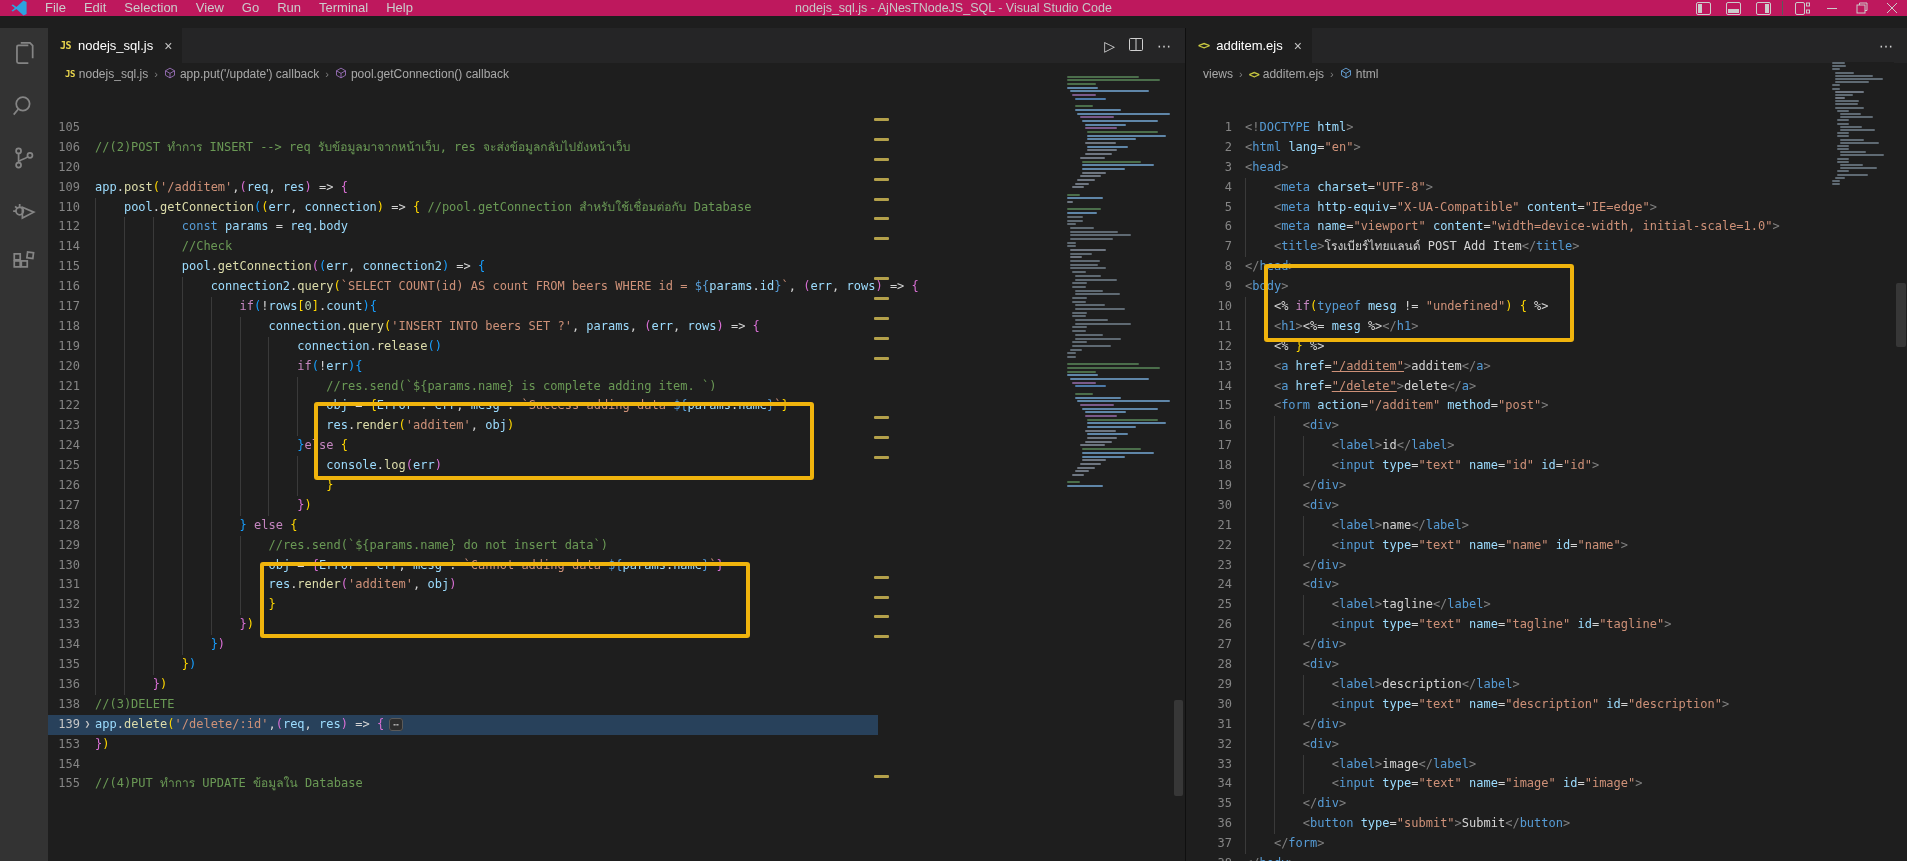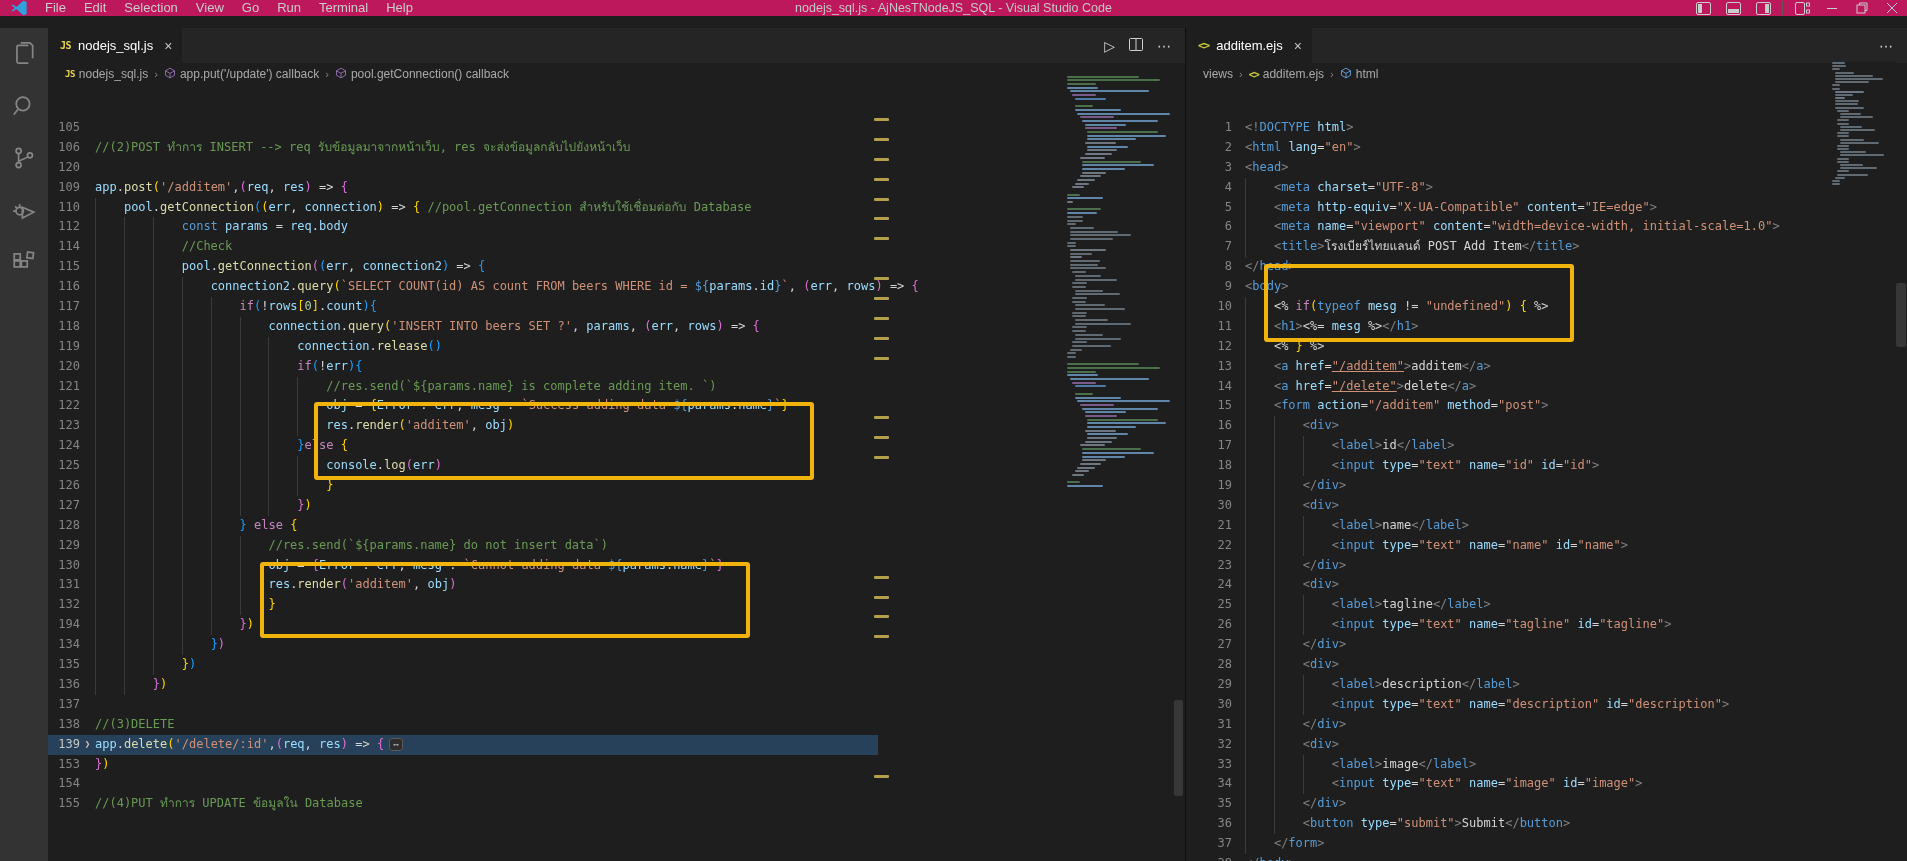--- a/index.html
+++ b/index.html
@@ -229,25 +229,24 @@
         <div class="code-row"><span class="ln">123</span><span class="foldcol"></span><span class="ctext"><span class="ig"></span><span class="ig"></span><span class="ig"></span><span class="ig"></span><span class="ig"></span><span class="ig"></span><span class="ig"></span><span class="ig"></span><span class="tk-v">res</span><span class="tk-p">.</span><span class="tk-fn">render</span><span class="tk-b1">(</span><span class="tk-s">'additem'</span><span class="tk-p">, </span><span class="tk-v">obj</span><span class="tk-b1">)</span></span></div>
         <div class="code-row"><span class="ln">124</span><span class="foldcol"></span><span class="ctext"><span class="ig"></span><span class="ig"></span><span class="ig"></span><span class="ig"></span><span class="ig"></span><span class="ig"></span><span class="ig"></span><span class="tk-b3">}</span><span class="tk-ctl">else</span><span class="tk-p"> </span><span class="tk-b1">{</span></span></div>
         <div class="code-row"><span class="ln">125</span><span class="foldcol"></span><span class="ctext"><span class="ig"></span><span class="ig"></span><span class="ig"></span><span class="ig"></span><span class="ig"></span><span class="ig"></span><span class="ig"></span><span class="ig"></span><span class="tk-v">console</span><span class="tk-p">.</span><span class="tk-fn">log</span><span class="tk-b2">(</span><span class="tk-v">err</span><span class="tk-b2">)</span></span></div>
         <div class="code-row"><span class="ln">126</span><span class="foldcol"></span><span class="ctext"><span class="ig"></span><span class="ig"></span><span class="ig"></span><span class="ig"></span><span class="ig"></span><span class="ig"></span><span class="ig"></span><span class="ig"></span><span class="tk-b1">}</span></span></div>
         <div class="code-row"><span class="ln">127</span><span class="foldcol"></span><span class="ctext"><span class="ig"></span><span class="ig"></span><span class="ig"></span><span class="ig"></span><span class="ig"></span><span class="ig"></span><span class="ig"></span><span class="tk-b2">}</span><span class="tk-b1">)</span></span></div>
         <div class="code-row"><span class="ln">128</span><span class="foldcol"></span><span class="ctext"><span class="ig"></span><span class="ig"></span><span class="ig"></span><span class="ig"></span><span class="ig"></span><span class="tk-b3">}</span><span class="tk-p"> </span><span class="tk-ctl">else</span><span class="tk-p"> </span><span class="tk-b1">{</span></span></div>
         <div class="code-row"><span class="ln">129</span><span class="foldcol"></span><span class="ctext"><span class="ig"></span><span class="ig"></span><span class="ig"></span><span class="ig"></span><span class="ig"></span><span class="ig"></span><span class="tk-cm">//res.send(`${params.name} do not insert data`)</span></span></div>
         <div class="code-row"><span class="ln">130</span><span class="foldcol"></span><span class="ctext"><span class="ig"></span><span class="ig"></span><span class="ig"></span><span class="ig"></span><span class="ig"></span><span class="ig"></span><span class="tk-v">obj</span><span class="tk-p"> = </span><span class="tk-b2">{</span><span class="tk-v">Error</span><span class="tk-p"> : </span><span class="tk-v">err</span><span class="tk-p">, </span><span class="tk-v">mesg</span><span class="tk-p"> : </span><span class="tk-s">`Cannot adding data </span><span class="tk-tp">${</span><span class="tk-v">params</span><span class="tk-p">.</span><span class="tk-v">name</span><span class="tk-tp">}</span><span class="tk-s">`</span><span class="tk-b2">}</span></span></div>
         <div class="code-row"><span class="ln">131</span><span class="foldcol"></span><span class="ctext"><span class="ig"></span><span class="ig"></span><span class="ig"></span><span class="ig"></span><span class="ig"></span><span class="ig"></span><span class="tk-v">res</span><span class="tk-p">.</span><span class="tk-fn">render</span><span class="tk-b2">(</span><span class="tk-s">'additem'</span><span class="tk-p">, </span><span class="tk-v">obj</span><span class="tk-b2">)</span></span></div>
         <div class="code-row"><span class="ln">132</span><span class="foldcol"></span><span class="ctext"><span class="ig"></span><span class="ig"></span><span class="ig"></span><span class="ig"></span><span class="ig"></span><span class="ig"></span><span class="tk-b1">}</span></span></div>
-        <div class="code-row"><span class="ln">194</span><span class="foldcol"></span><span class="ctext"><span class="ig"></span><span class="ig"></span><span class="ig"></span><span class="ig"></span><span class="ig"></span><span class="tk-b2">}</span><span class="tk-b1">)</span></span></div>
+        <div class="code-row"><span class="ln">133</span><span class="foldcol"></span><span class="ctext"><span class="ig"></span><span class="ig"></span><span class="ig"></span><span class="ig"></span><span class="ig"></span><span class="tk-b2">}</span><span class="tk-b1">)</span></span></div>
         <div class="code-row"><span class="ln">134</span><span class="foldcol"></span><span class="ctext"><span class="ig"></span><span class="ig"></span><span class="ig"></span><span class="ig"></span><span class="tk-b3">}</span><span class="tk-b2">)</span></span></div>
         <div class="code-row"><span class="ln">135</span><span class="foldcol"></span><span class="ctext"><span class="ig"></span><span class="ig"></span><span class="ig"></span><span class="tk-b1">}</span><span class="tk-b3">)</span></span></div>
         <div class="code-row"><span class="ln">136</span><span class="foldcol"></span><span class="ctext"><span class="ig"></span><span class="ig"></span><span class="tk-b2">}</span><span class="tk-b1">)</span></span></div>
-        <div class="code-row"><span class="ln">137</span><span class="foldcol"></span><span class="ctext"></span></div>
         <div class="code-row"><span class="ln">138</span><span class="foldcol"></span><span class="ctext"><span class="tk-cm">//(3)DELETE</span></span></div>
         <div class="code-row hl"><span class="ln" style="color: rgb(198, 198, 198);">139</span><span class="foldcol">❯</span><span class="ctext"><span class="tk-v">app</span><span class="tk-p">.</span><span class="tk-fn">delete</span><span class="tk-b1">(</span><span class="tk-s">'/delete/:id'</span><span class="tk-p">,</span><span class="tk-b2">(</span><span class="tk-v">req</span><span class="tk-p">, </span><span class="tk-v">res</span><span class="tk-b2">)</span><span class="tk-p"> =&gt; </span><span class="tk-b2">{</span><span class="tk-fold">⋯</span></span></div>
         <div class="code-row"><span class="ln">153</span><span class="foldcol"></span><span class="ctext"><span class="tk-b2">}</span><span class="tk-b1">)</span></span></div>
         <div class="code-row"><span class="ln">154</span><span class="foldcol"></span><span class="ctext"></span></div>
         <div class="code-row"><span class="ln">155</span><span class="foldcol"></span><span class="ctext"><span class="tk-cm">//(4)PUT ทำการ UPDATE ข้อมูลใน Database</span></span></div>
       </div>
   </div>
 </div>
 
 <div class="group" id="group-right">

